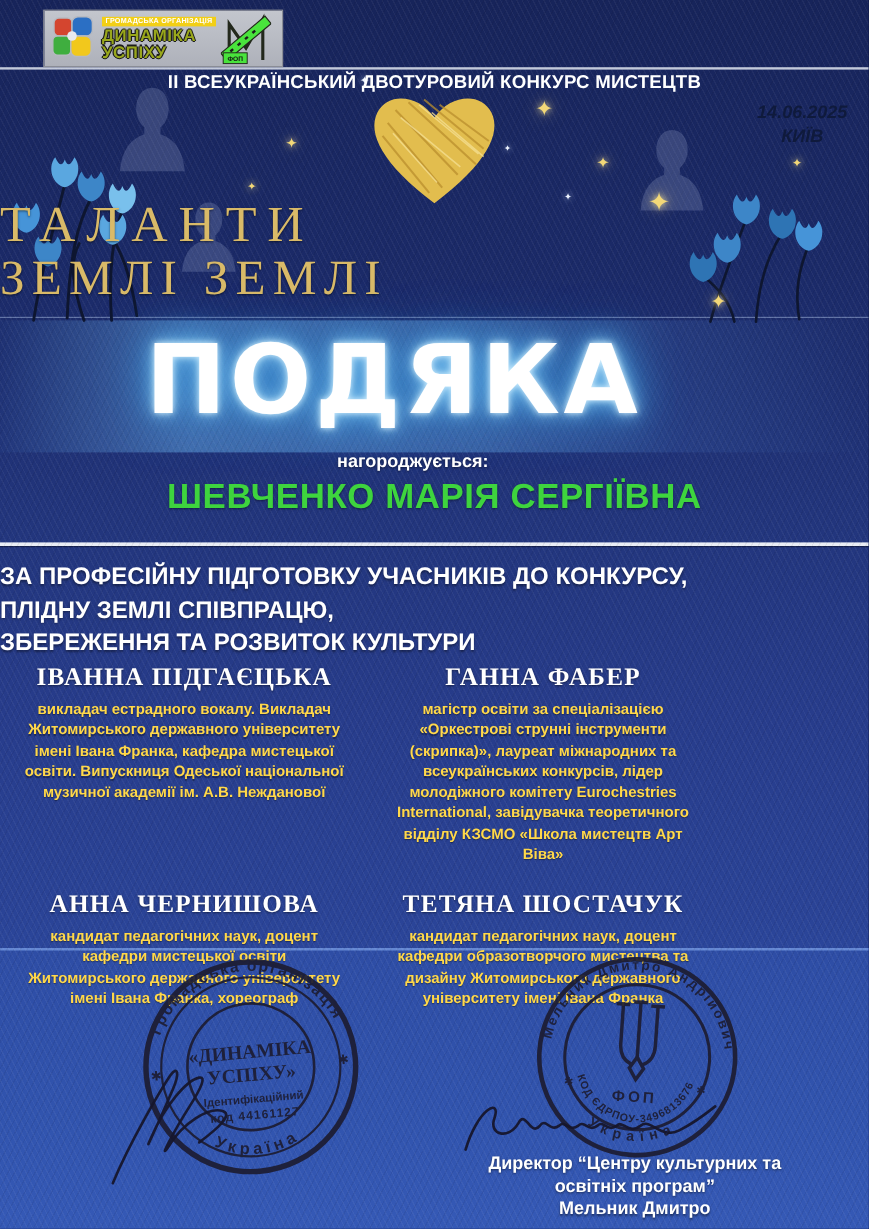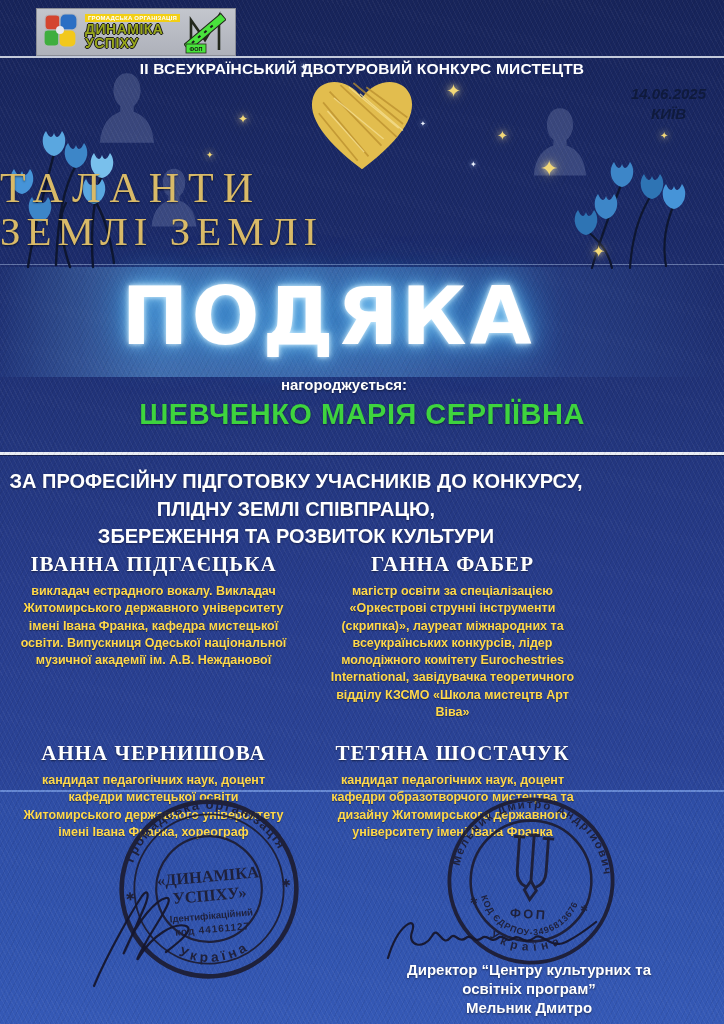--- a/index.html
+++ b/index.html
@@ -48,21 +48,21 @@
     font-family:"DejaVu Sans",sans-serif;font-weight:bold;font-size:80px;letter-spacing:3px;color:#ffffff;
     transform:translateX(-34px);
     text-shadow:0 0 5px #d9f2ff,0 0 14px #8fd2f8,0 0 30px #3f97dd,0 0 46px #2e7fc4;}
   .awarded-label{left:0;top:376px;width:688px;text-align:center;color:#fff;font-weight:bold;font-size:15px;
     text-shadow:0 1px 2px rgba(0,0,0,.5);z-index:3;}
   .recipient{left:0;top:398px;width:724px;text-align:center;color:#3ed43e;font-weight:bold;font-size:29px;
     letter-spacing:.5px;text-shadow:0 1px 2px rgba(0,0,0,.45);z-index:3;}
 
   .white-divider{left:0;top:452px;width:724px;height:3px;background:#e9edf5;box-shadow:0 1px 0 rgba(0,0,10,.4);}
 
-  .reason{left:0;top:468px;width:592px;text-align:center;color:#fff;font-weight:bold;font-size:20px;line-height:1.38;
+  .reason{left:0;top:468px;width:592px;text-align:left;color:#fff;font-weight:bold;font-size:20px;line-height:1.38;
     text-shadow:0 1px 2px rgba(0,0,0,.4);z-index:3;}
 
   
   .jury-grid{left:0;top:552px;width:606px;display:grid;grid-template-columns:1fr 1fr;column-gap:22px;row-gap:16px;
     padding:0 14px;box-sizing:border-box;z-index:3;gap:20px;}
   .jury-cell{text-align:center;}
   .jury-name{font-family:"Liberation Serif",serif;font-weight:bold;font-size:21px;color:#fff;letter-spacing:1px;
     margin-bottom:6px;text-shadow:0 1px 2px rgba(0,0,0,.5);}
   .jury-desc{font-size:12.5px;font-weight:bold;color:#ffd84a;line-height:1.38;padding:0 6px;
     text-shadow:0 1px 1px rgba(0,0,0,.4);}

